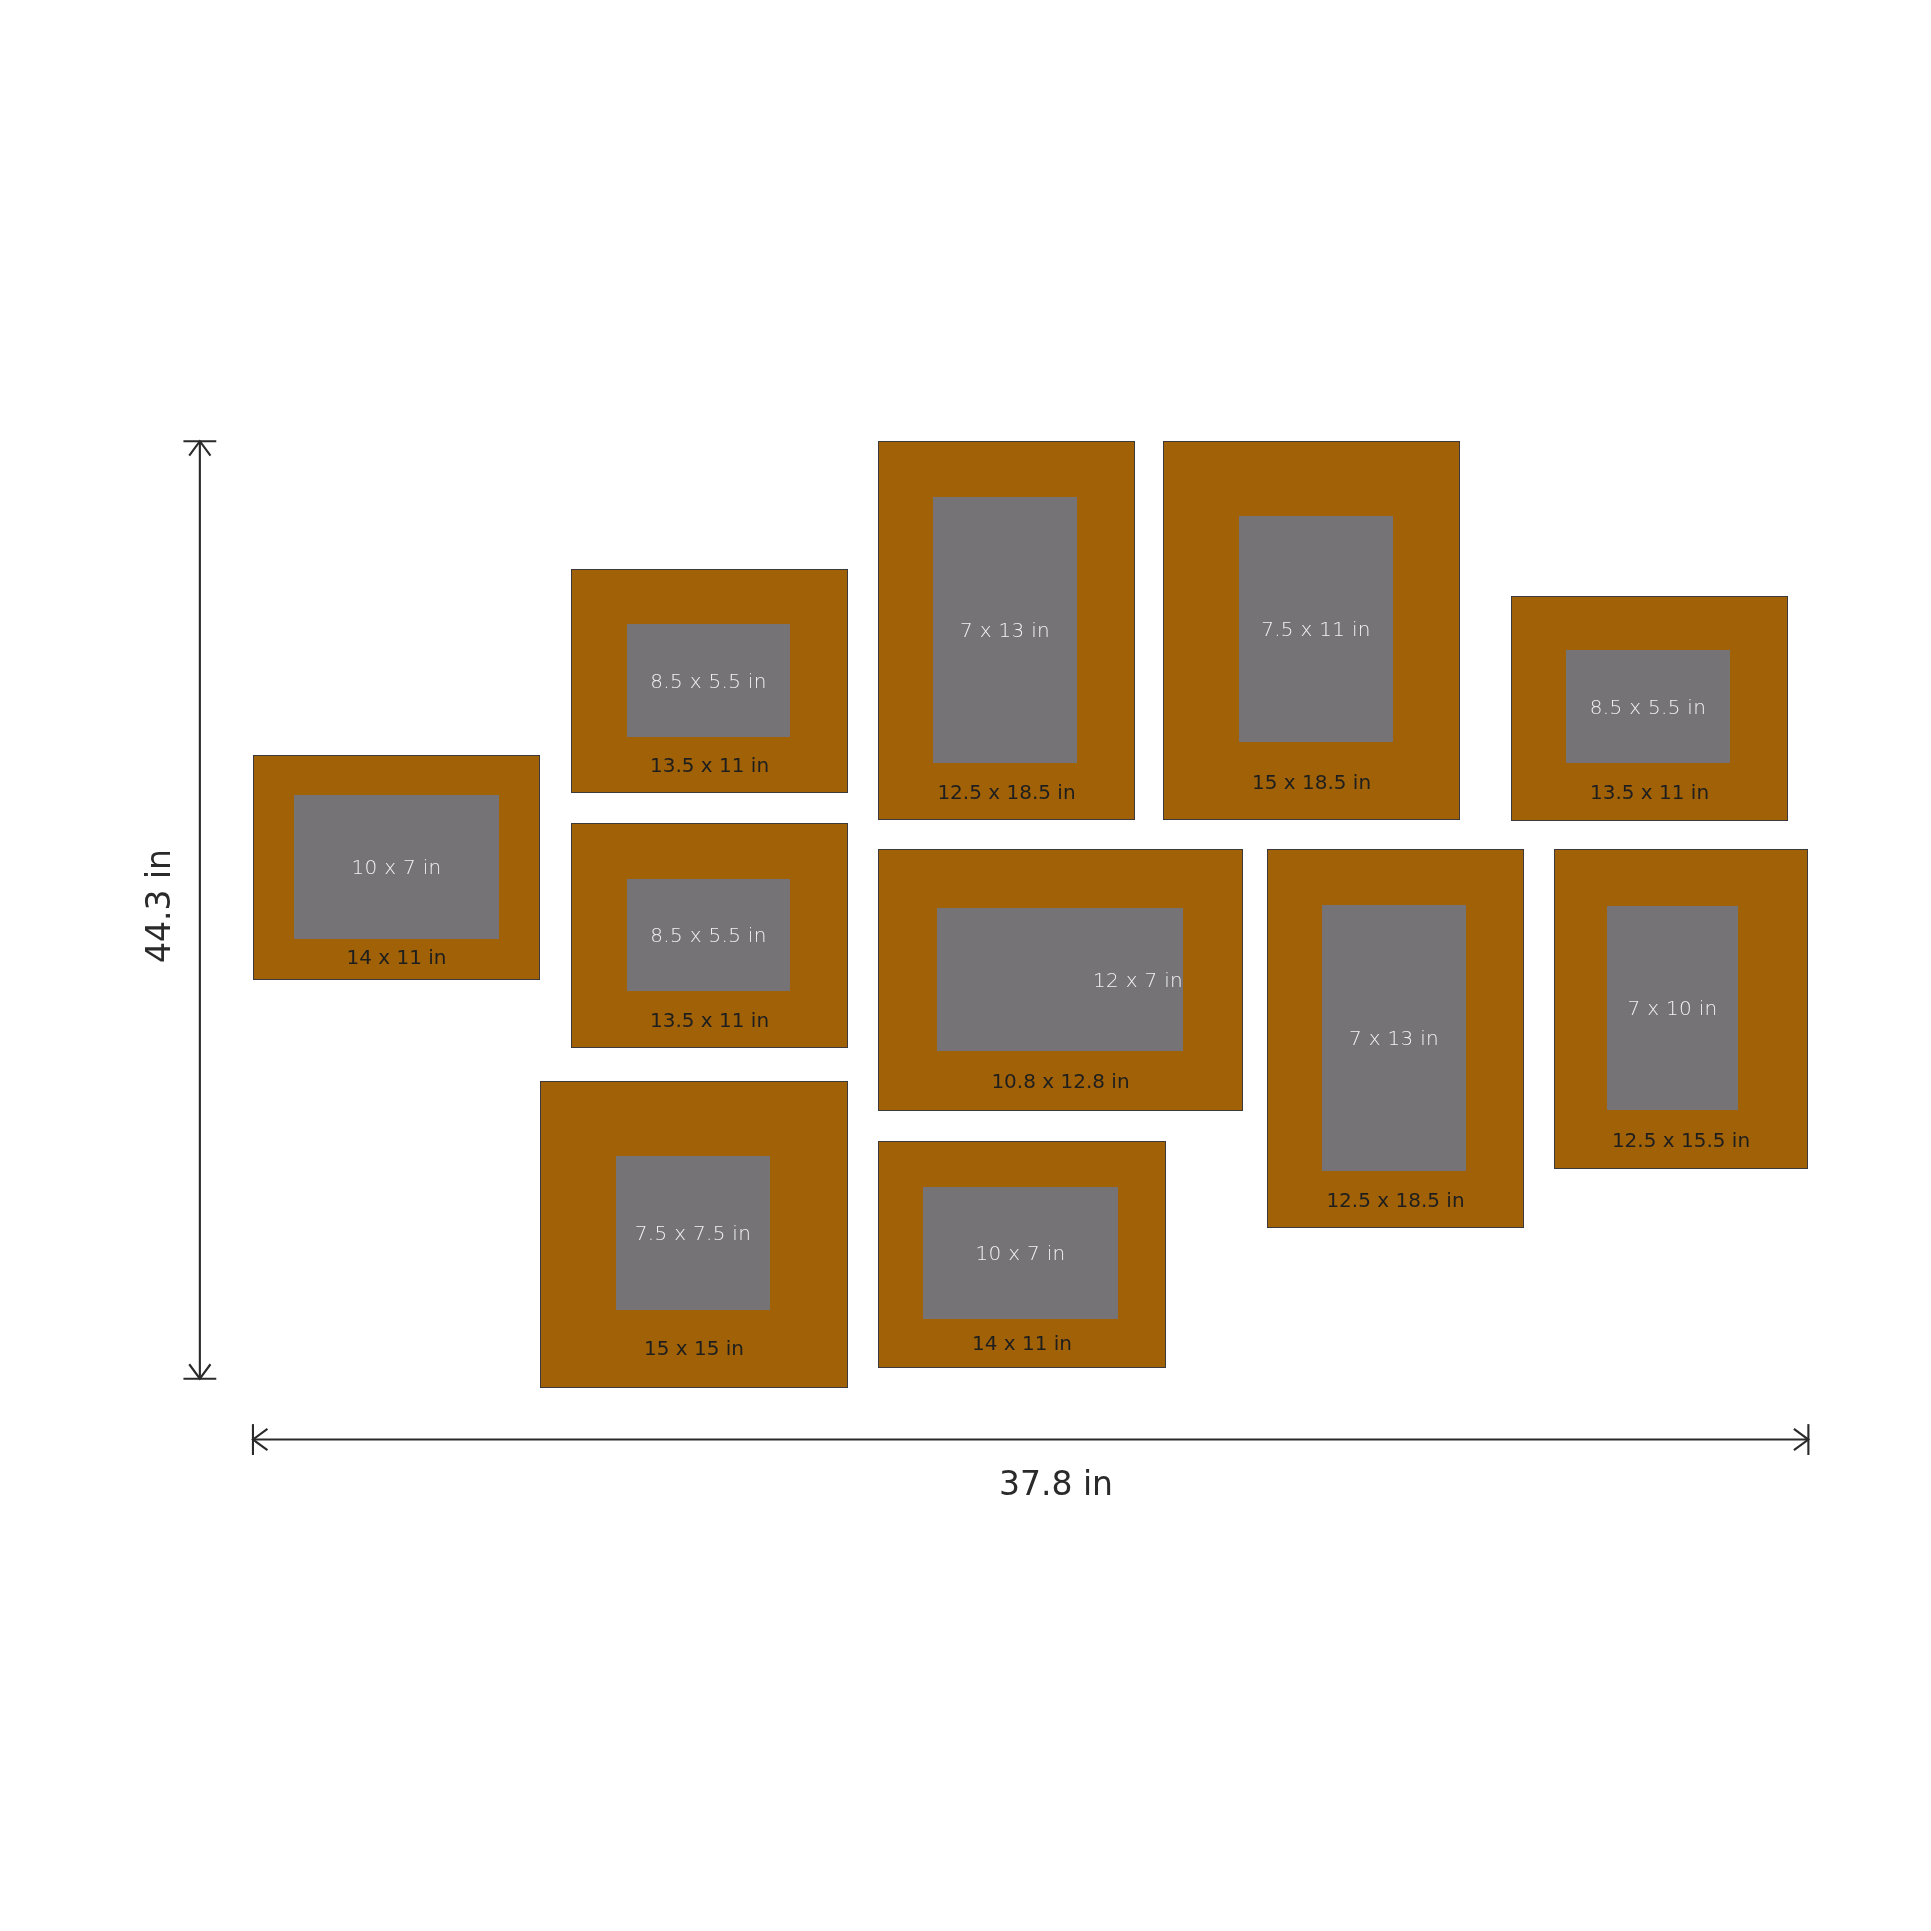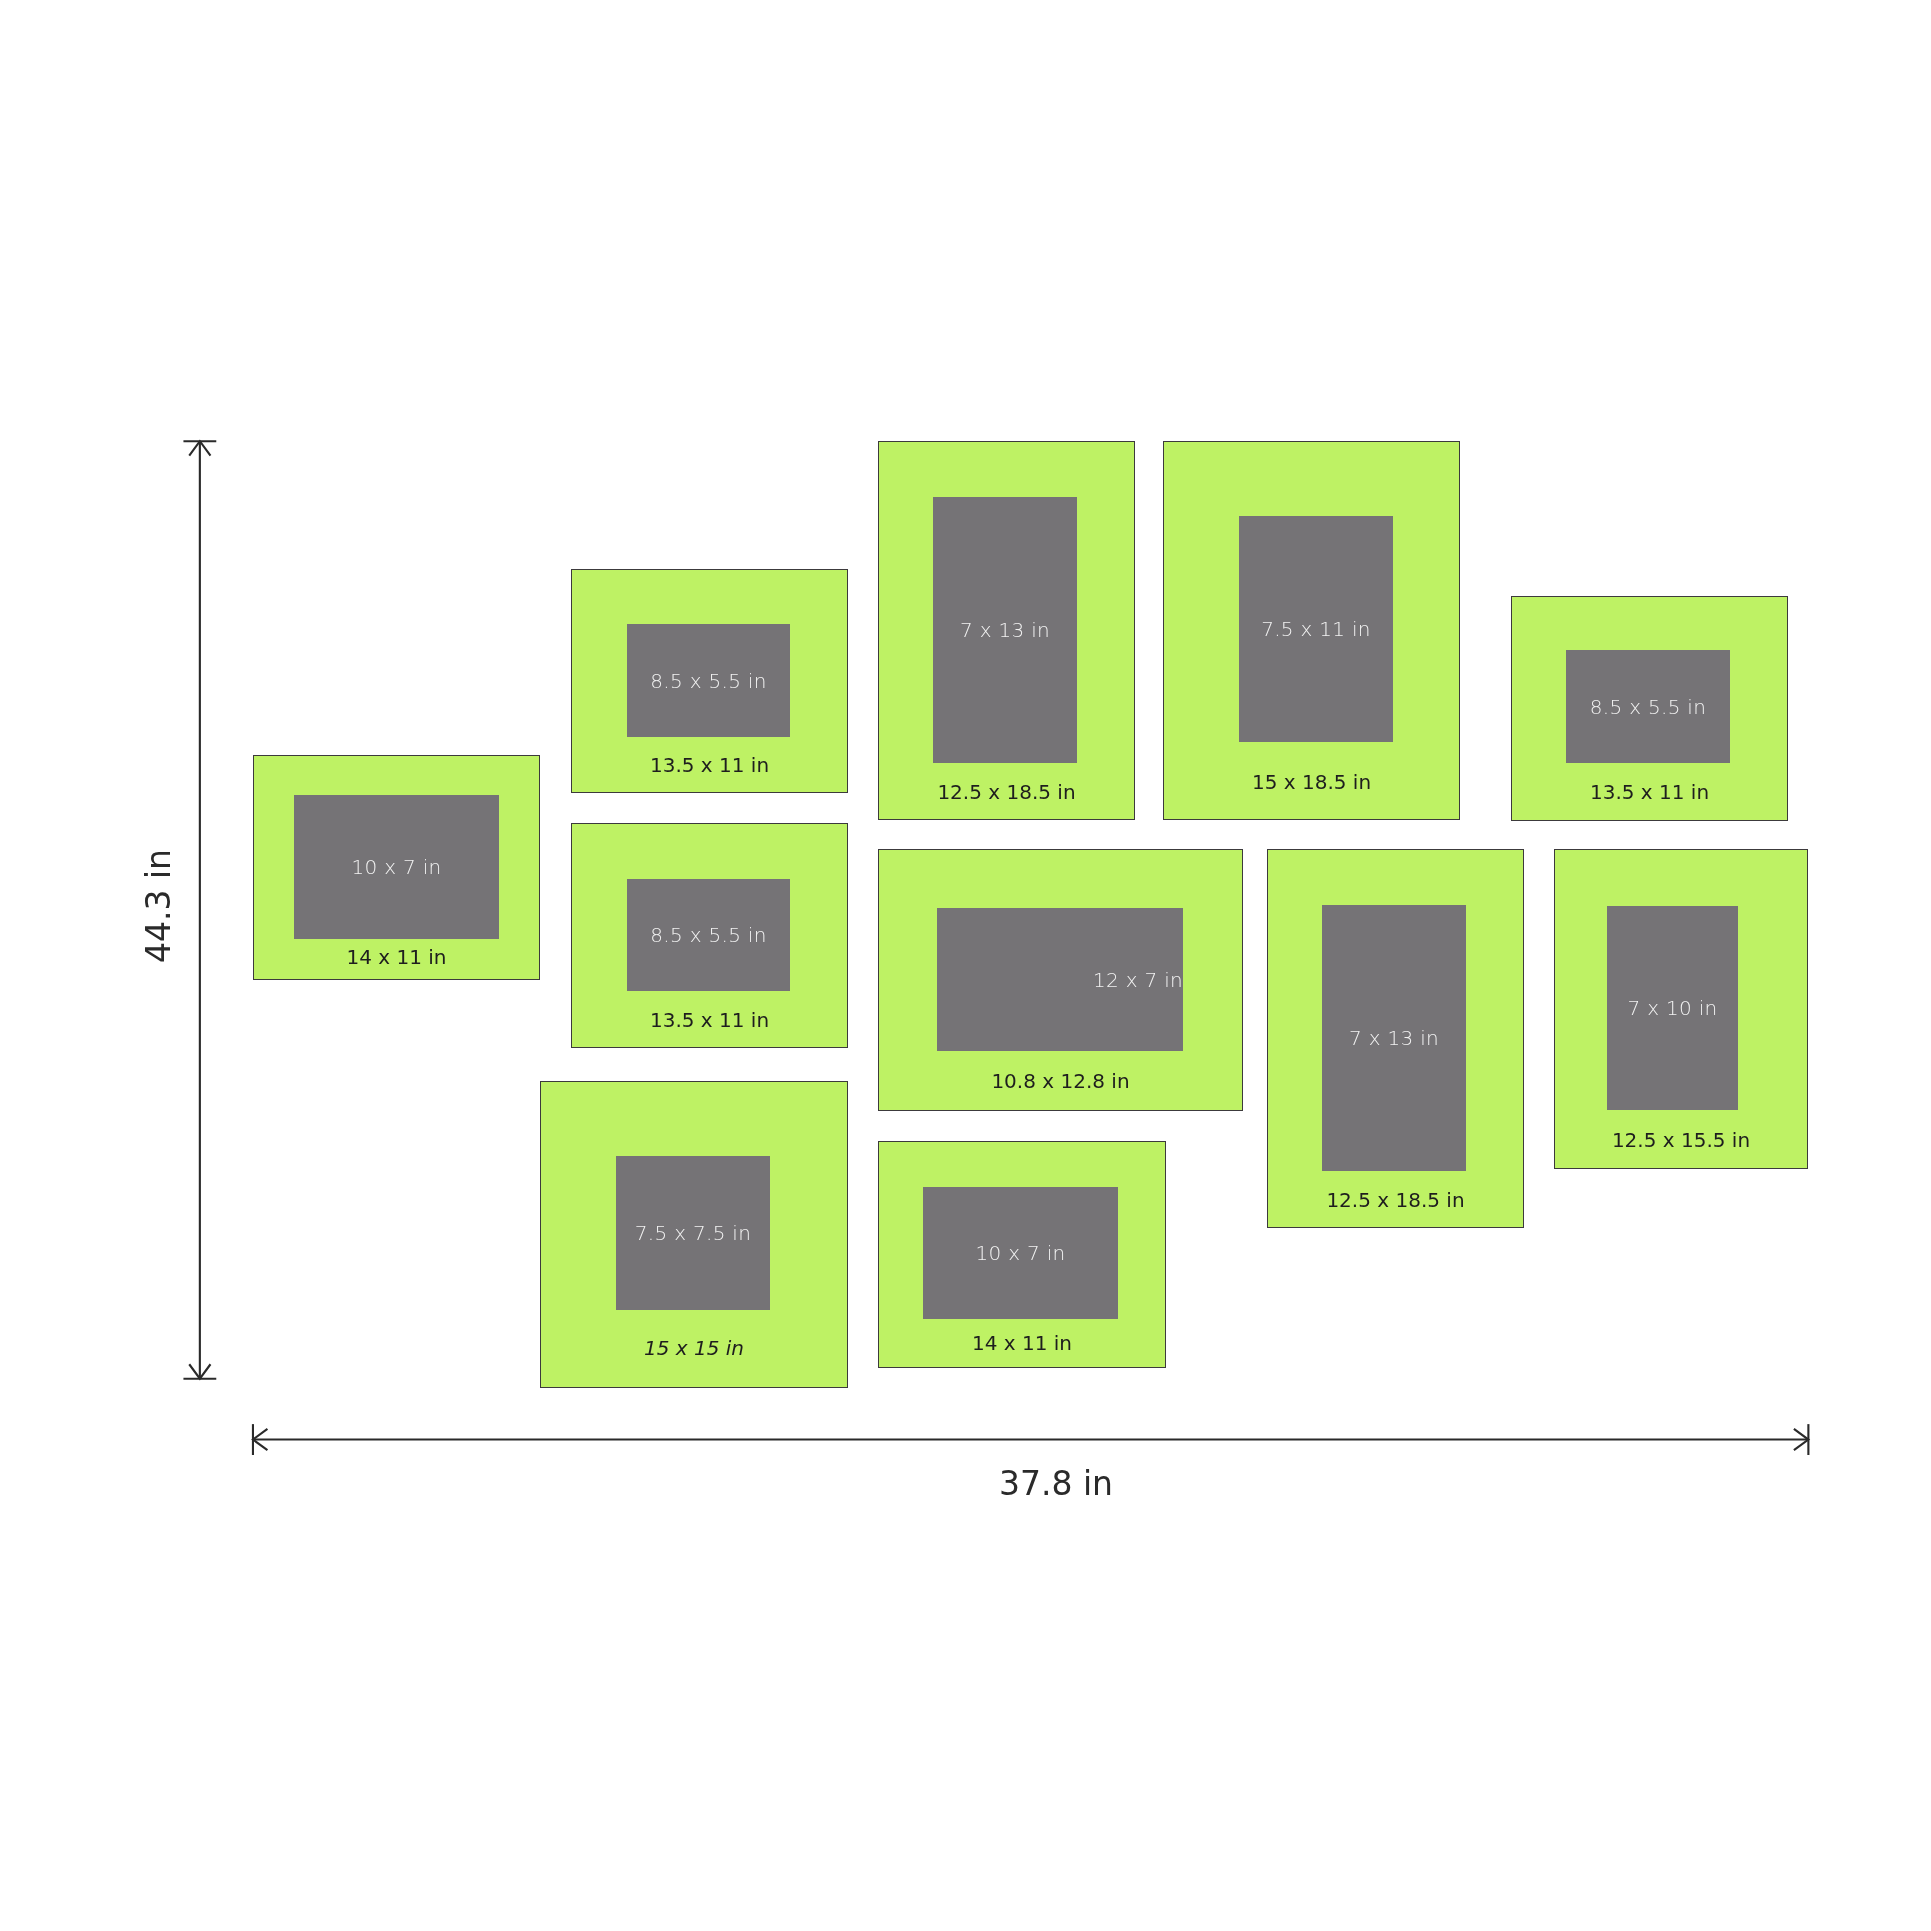--- a/index.html
+++ b/index.html
@@ -1,17 +1,17 @@
 <!DOCTYPE html>
 <html><head>
 <meta charset="utf-8">
 <style>
   html,body{margin:0;padding:0;background:#ffffff;}
   body{width:1931px;height:1931px;position:relative;overflow:hidden;font-family:"DejaVu Sans","Liberation Sans",sans-serif;}
-  .frame{position:absolute;box-sizing:border-box;border:1.9px solid #3c3a3c;background:#bef264;}
+  .frame{position:absolute;box-sizing:border-box;border:1.9px solid #3c3a3c;background:#a16207;}
   .photo{position:absolute;background:#757376;display:flex;align-items:center;justify-content:center;}
   .photo-label{color:#f2f2f2;font-size:20px;font-weight:300;letter-spacing:0.3px;white-space:nowrap;}
   .frame-label{position:absolute;left:0;right:0;text-align:center;color:#1e1e1e;font-size:20px;white-space:nowrap;}
   .dim-label{position:absolute;color:#2a2a2a;font-size:33px;white-space:nowrap;}
   svg.dims{position:absolute;left:0;top:0;}
 </style>
 </head>
 <body>
 
 <svg class="dims" width="1931" height="1931" viewBox="0 0 2000 2000">
@@ -52,21 +52,21 @@
   <div class="photo" style="left:55px;top:55px;width:163px;height:112px;">
     <span class="photo-label">8.5 x 5.5 in</span>
   </div>
   <div class="frame-label" style="top:184px;">13.5 x 11 in</div>
 </div>
 
 <div class="frame" style="left:540px;top:1081px;width:308px;height:307px;">
   <div class="photo" style="left:75px;top:74px;width:154px;height:154px;">
     <span class="photo-label">7.5 x 7.5 in</span>
   </div>
-  <div class="frame-label" style="top:254px;font-style:italic;">15 x 15 in</div>
+  <div class="frame-label" style="top:254px;">15 x 15 in</div>
 </div>
 
 <div class="frame" style="left:878px;top:441px;width:257px;height:379px;">
   <div class="photo" style="left:54px;top:55px;width:144px;height:266px;">
     <span class="photo-label">7 x 13 in</span>
   </div>
   <div class="frame-label" style="top:338px;">12.5 x 18.5 in</div>
 </div>
 
 <div class="frame" style="left:1163px;top:441px;width:297px;height:379px;">

